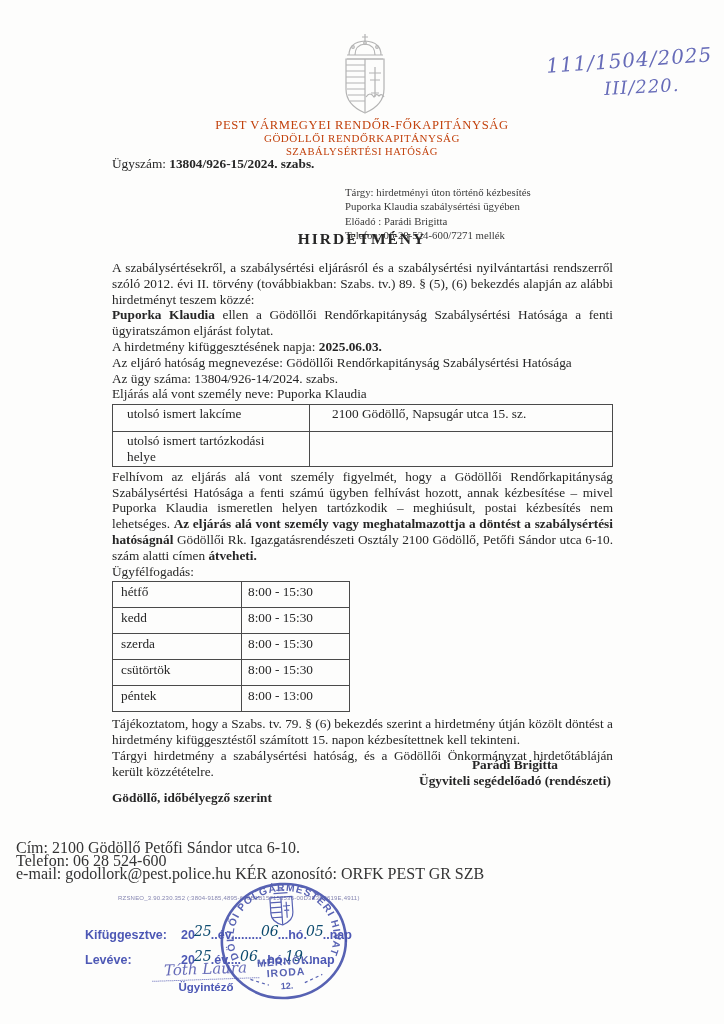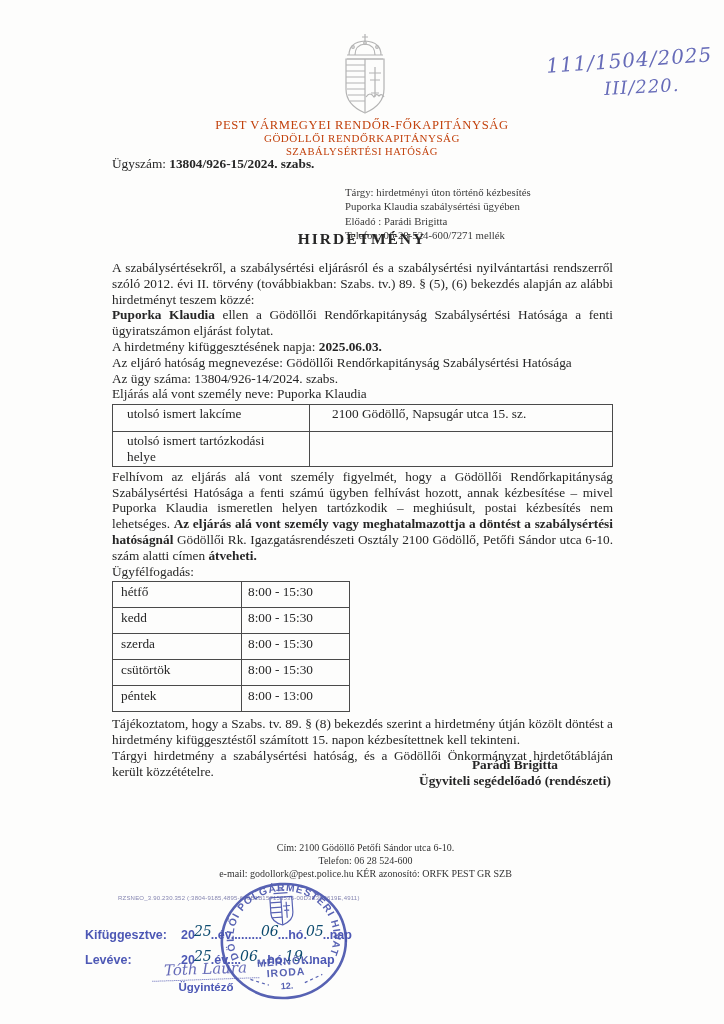--- a/index.html
+++ b/index.html
@@ -32,21 +32,21 @@
   .addr-table td.lbl{width:168px;}
   .addr-table td.val{padding-left:22px;}
   .hours-label{margin-top:1px;}
   .hours-table{width:238px; margin:2px 0 4px 0; font-size:13.3px;}
   .hours-table td{border:1px solid #4a4a4a; height:21px; vertical-align:top; padding:2px 6px;}
   .hours-table td.day{width:114px; padding-left:8px;}
   .dateline{font-weight:bold; margin-top:10px !important; text-align:left !important;}
   .signer{position:absolute; left:405px; top:757px; width:220px; text-align:center;
     font-weight:bold; font-size:13.3px; line-height:15.5px;}
   
-  .footer{position:absolute; left:7px; right:0; top:841px; text-align:center; font-size:10px; line-height:13.2px; color:#333;}
+  .footer{position:absolute; left:16px; right:0; top:841px; text-align:left; font-size:16px; line-height:13.2px; color:#333;}
   .sysline{position:absolute; left:118px; top:895px; width:280px; font-family:"Liberation Sans", sans-serif;
     font-size:6px; color:#8585b0; letter-spacing:.2px;}
   
   .posting{position:absolute; left:85px; top:922px; font-family:"Liberation Sans", sans-serif;
     font-weight:bold; font-size:12.5px; color:#4d58b5; line-height:24px;}
   .posting .lbl{display:inline-block; width:96px;}
   .posting .hwd{font-family:"DejaVu Serif", serif; font-style:italic; font-weight:normal;
     font-size:14px; color:#0c4a6e; position:relative; top:-3px; margin:0 -1px;}
   .clerk{position:absolute; left:118px; top:960px; width:176px; text-align:center;}
   .clerk .sig{display:inline-block; font-family:"DejaVu Serif", serif; font-style:italic; font-size:15px;
@@ -142,22 +142,23 @@
             <td class="day">csütörtök</td>
             <td>8:00 - 15:30</td>
           </tr>
       <tr>
             <td class="day">péntek</td>
             <td>8:00 - 13:00</td>
           </tr>
     </tbody>
       </table>
 
-    <p>Tájékoztatom, hogy a Szabs. tv. 89. § (8) bekezdés szerint a hirdetmény útján közölt döntést a hirdetmény kifüggesztéstől számított 15. napon kézbesítettnek kell tekinteni.</p>
+    <p>Tájékoztatom, hogy a Szabs. tv. 79. § (6) bekezdés szerint a hirdetmény útján közölt döntést a hirdetmény kifüggesztéstől számított 15. napon kézbesítettnek kell tekinteni.</p>
     <p>Tárgyi hirdetmény a szabálysértési hatóság, és a Gödöllői Önkormányzat hirdetőtábláján került közzétételre.</p>
+    <p class="dateline">Gödöllő, időbélyegző szerint</p>
   </div>
 
   <div class="signer">
     <div>Parádi Brigitta</div>
     <div>Ügyviteli segédelőadó (rendészeti)</div>
   </div>
 
   <div class="footer">
     <div>Cím: 2100 Gödöllő Petőfi Sándor utca 6-10.</div>
     <div>Telefon: 06 28 524-600</div>

